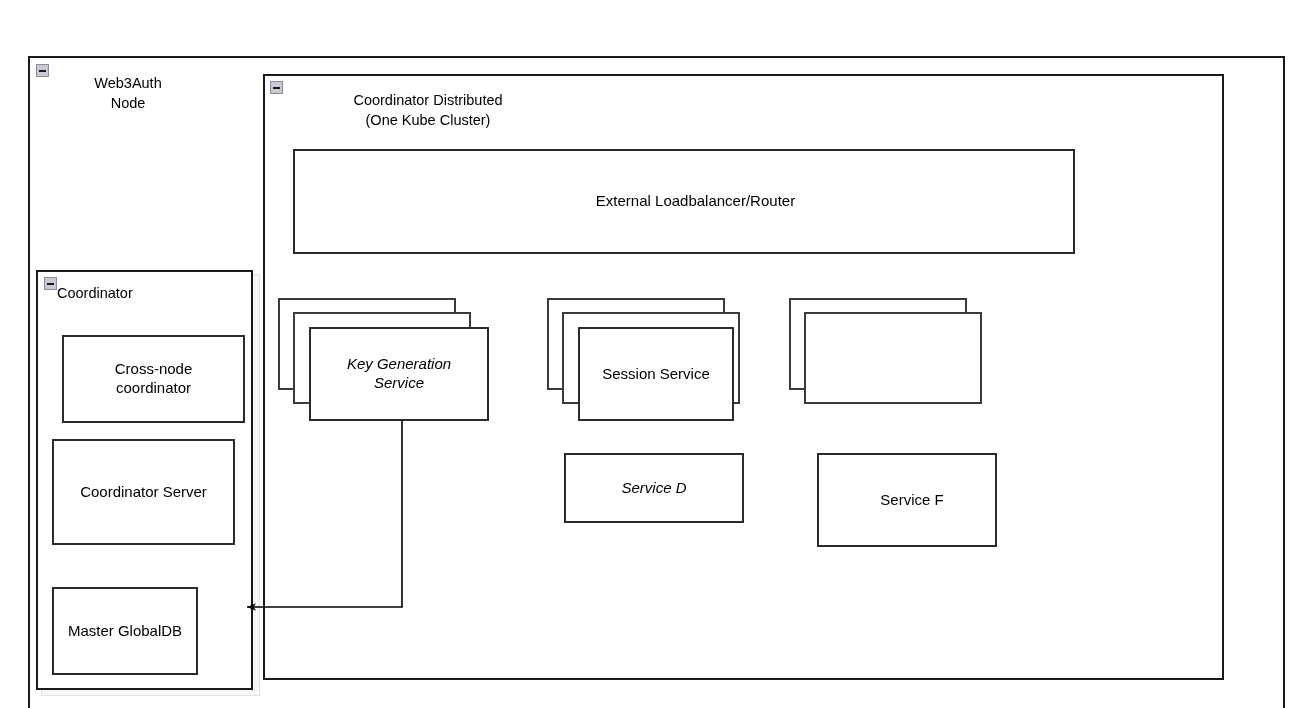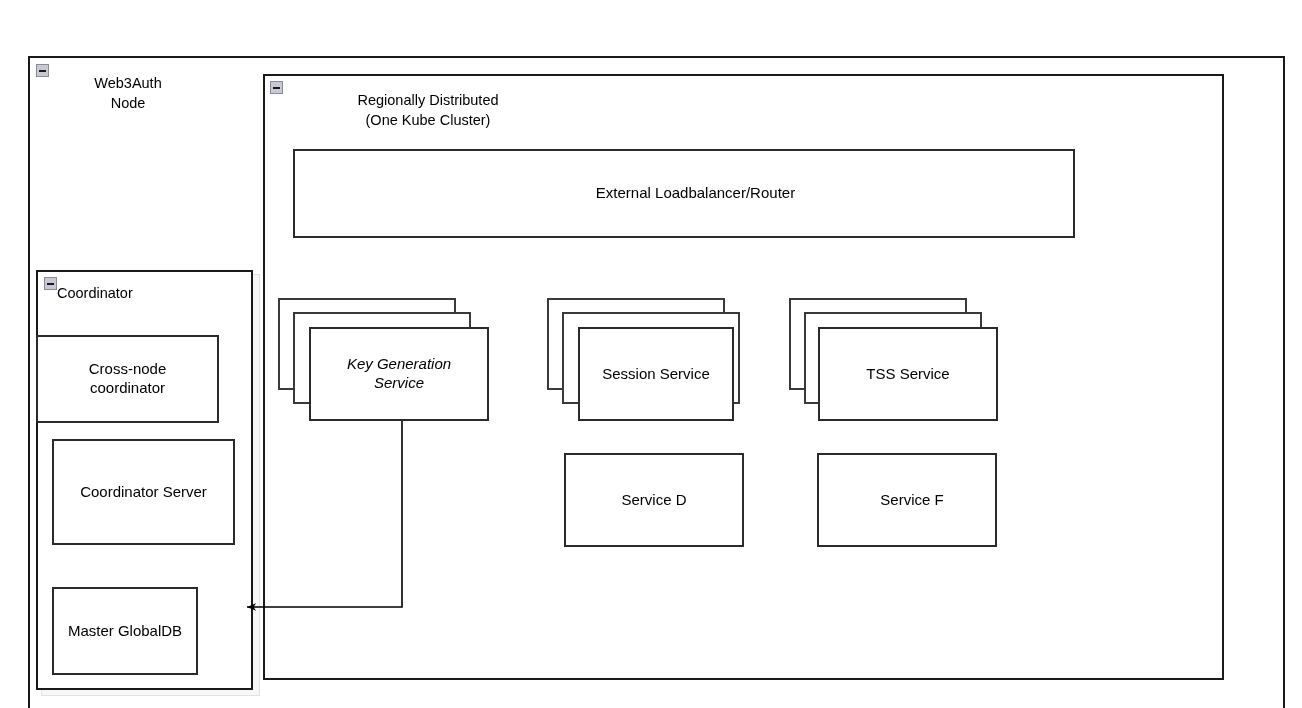--- a/index.html
+++ b/index.html
@@ -100,51 +100,50 @@
 
 <div id="canvas">
 
   <div class="container-box" style="left:28px; top:13px; width:1257px; height:678px;"></div>
   <span class="collapse-icon" style="left:36px; top:21px;"></span>
   <div class="container-title" style="left:48px; top:31px; width:160px;">Web3Auth
 Node</div>
 
   <div class="container-box" style="left:263px; top:31px; width:961px; height:606px;"></div>
   <span class="collapse-icon" style="left:270px; top:38px;"></span>
-  <div class="container-title" style="left:283px; top:48px; width:290px;">Regionally Distributed
+  <div class="container-title" style="left:283px; top:48px; width:290px;">Coordinator Distributed
 (One Kube Cluster)</div>
 
-  <div class="node-box label-15" style="left:293px; top:106px; width:782px; height:89px;padding-left:23px;">External Loadbalancer/Router</div>
+  <div class="node-box label-15" style="left:293px; top:106px; width:782px; height:105px;padding-left:23px;">External Loadbalancer/Router</div>
 
   <div class="coordinator-frame" style="left:41px; top:231px; width:219px; height:422px;"></div>
   <div class="container-box" style="left:36px; top:227px; width:217px; height:420px;"></div>
   <span class="collapse-icon" style="left:44px; top:234px;"></span>
   <div class="container-title" style="left:57px; top:241px; width:130px; text-align:left;">Coordinator</div>
 
-  <div class="node-box label-15" style="left:36px; top:292px; width:183px; height:88px; white-space:pre-line;">Cross-node
+  <div class="node-box label-15" style="left:62px; top:292px; width:183px; height:88px; white-space:pre-line;">Cross-node
 coordinator</div>
 
   <div class="node-box label-15" style="left:52px; top:396px; width:183px; height:106px;">Coordinator Server</div>
 
   <div class="node-box label-15" style="left:52px; top:544px; width:146px; height:88px;">Master GlobalDB</div>
 
   <div class="stack-ghost" style="left:278px; top:255px; width:178px; height:92px;"></div>
   <div class="stack-ghost" style="left:293px; top:269px; width:178px; height:92px;"></div>
   <div class="node-box label-15" style="left:309px; top:284px; width:180px; height:94px; white-space:pre-line;font-style:italic;">Key Generation
 Service</div>
 
   <div class="stack-ghost" style="left:547px; top:255px; width:178px; height:92px;"></div>
   <div class="stack-ghost" style="left:562px; top:269px; width:178px; height:92px;"></div>
   <div class="node-box label-15" style="left:578px; top:284px; width:156px; height:94px;">Session Service</div>
 
   <div class="stack-ghost" style="left:789px; top:255px; width:178px; height:92px;"></div>
   <div class="stack-ghost" style="left:804px; top:269px; width:178px; height:92px;"></div>
-  <div class="node-box label-15" style="left:818px; top:284px; width:180px; height:94px;">TSS Service</div>
 
-  <div class="node-box label-15" style="left:564px; top:410px; width:180px; height:94px;">Service D</div>
+  <div class="node-box label-15" style="left:564px; top:410px; width:180px; height:70px;font-style:italic;">Service D</div>
 
   <div class="node-box label-15" style="left:817px; top:410px; width:180px; height:94px;padding-left:10px;">Service F</div>
 
   <svg class="connector" viewBox="0 0 1302 708">
     <defs>
       <marker id="arrowhead" markerWidth="10" markerHeight="8" refX="9" refY="4" orient="auto" markerUnits="userSpaceOnUse">
         <path d="M 9 4 L 0 0.3 L 2.4 4 L 0 7.7 Z" fill="#000000"></path>
       </marker>
     </defs>
     <path d="M 402 378 L 402 564 L 247 564" fill="none" stroke="#000000" stroke-width="1.6" marker-end="url(#arrowhead)"></path>

